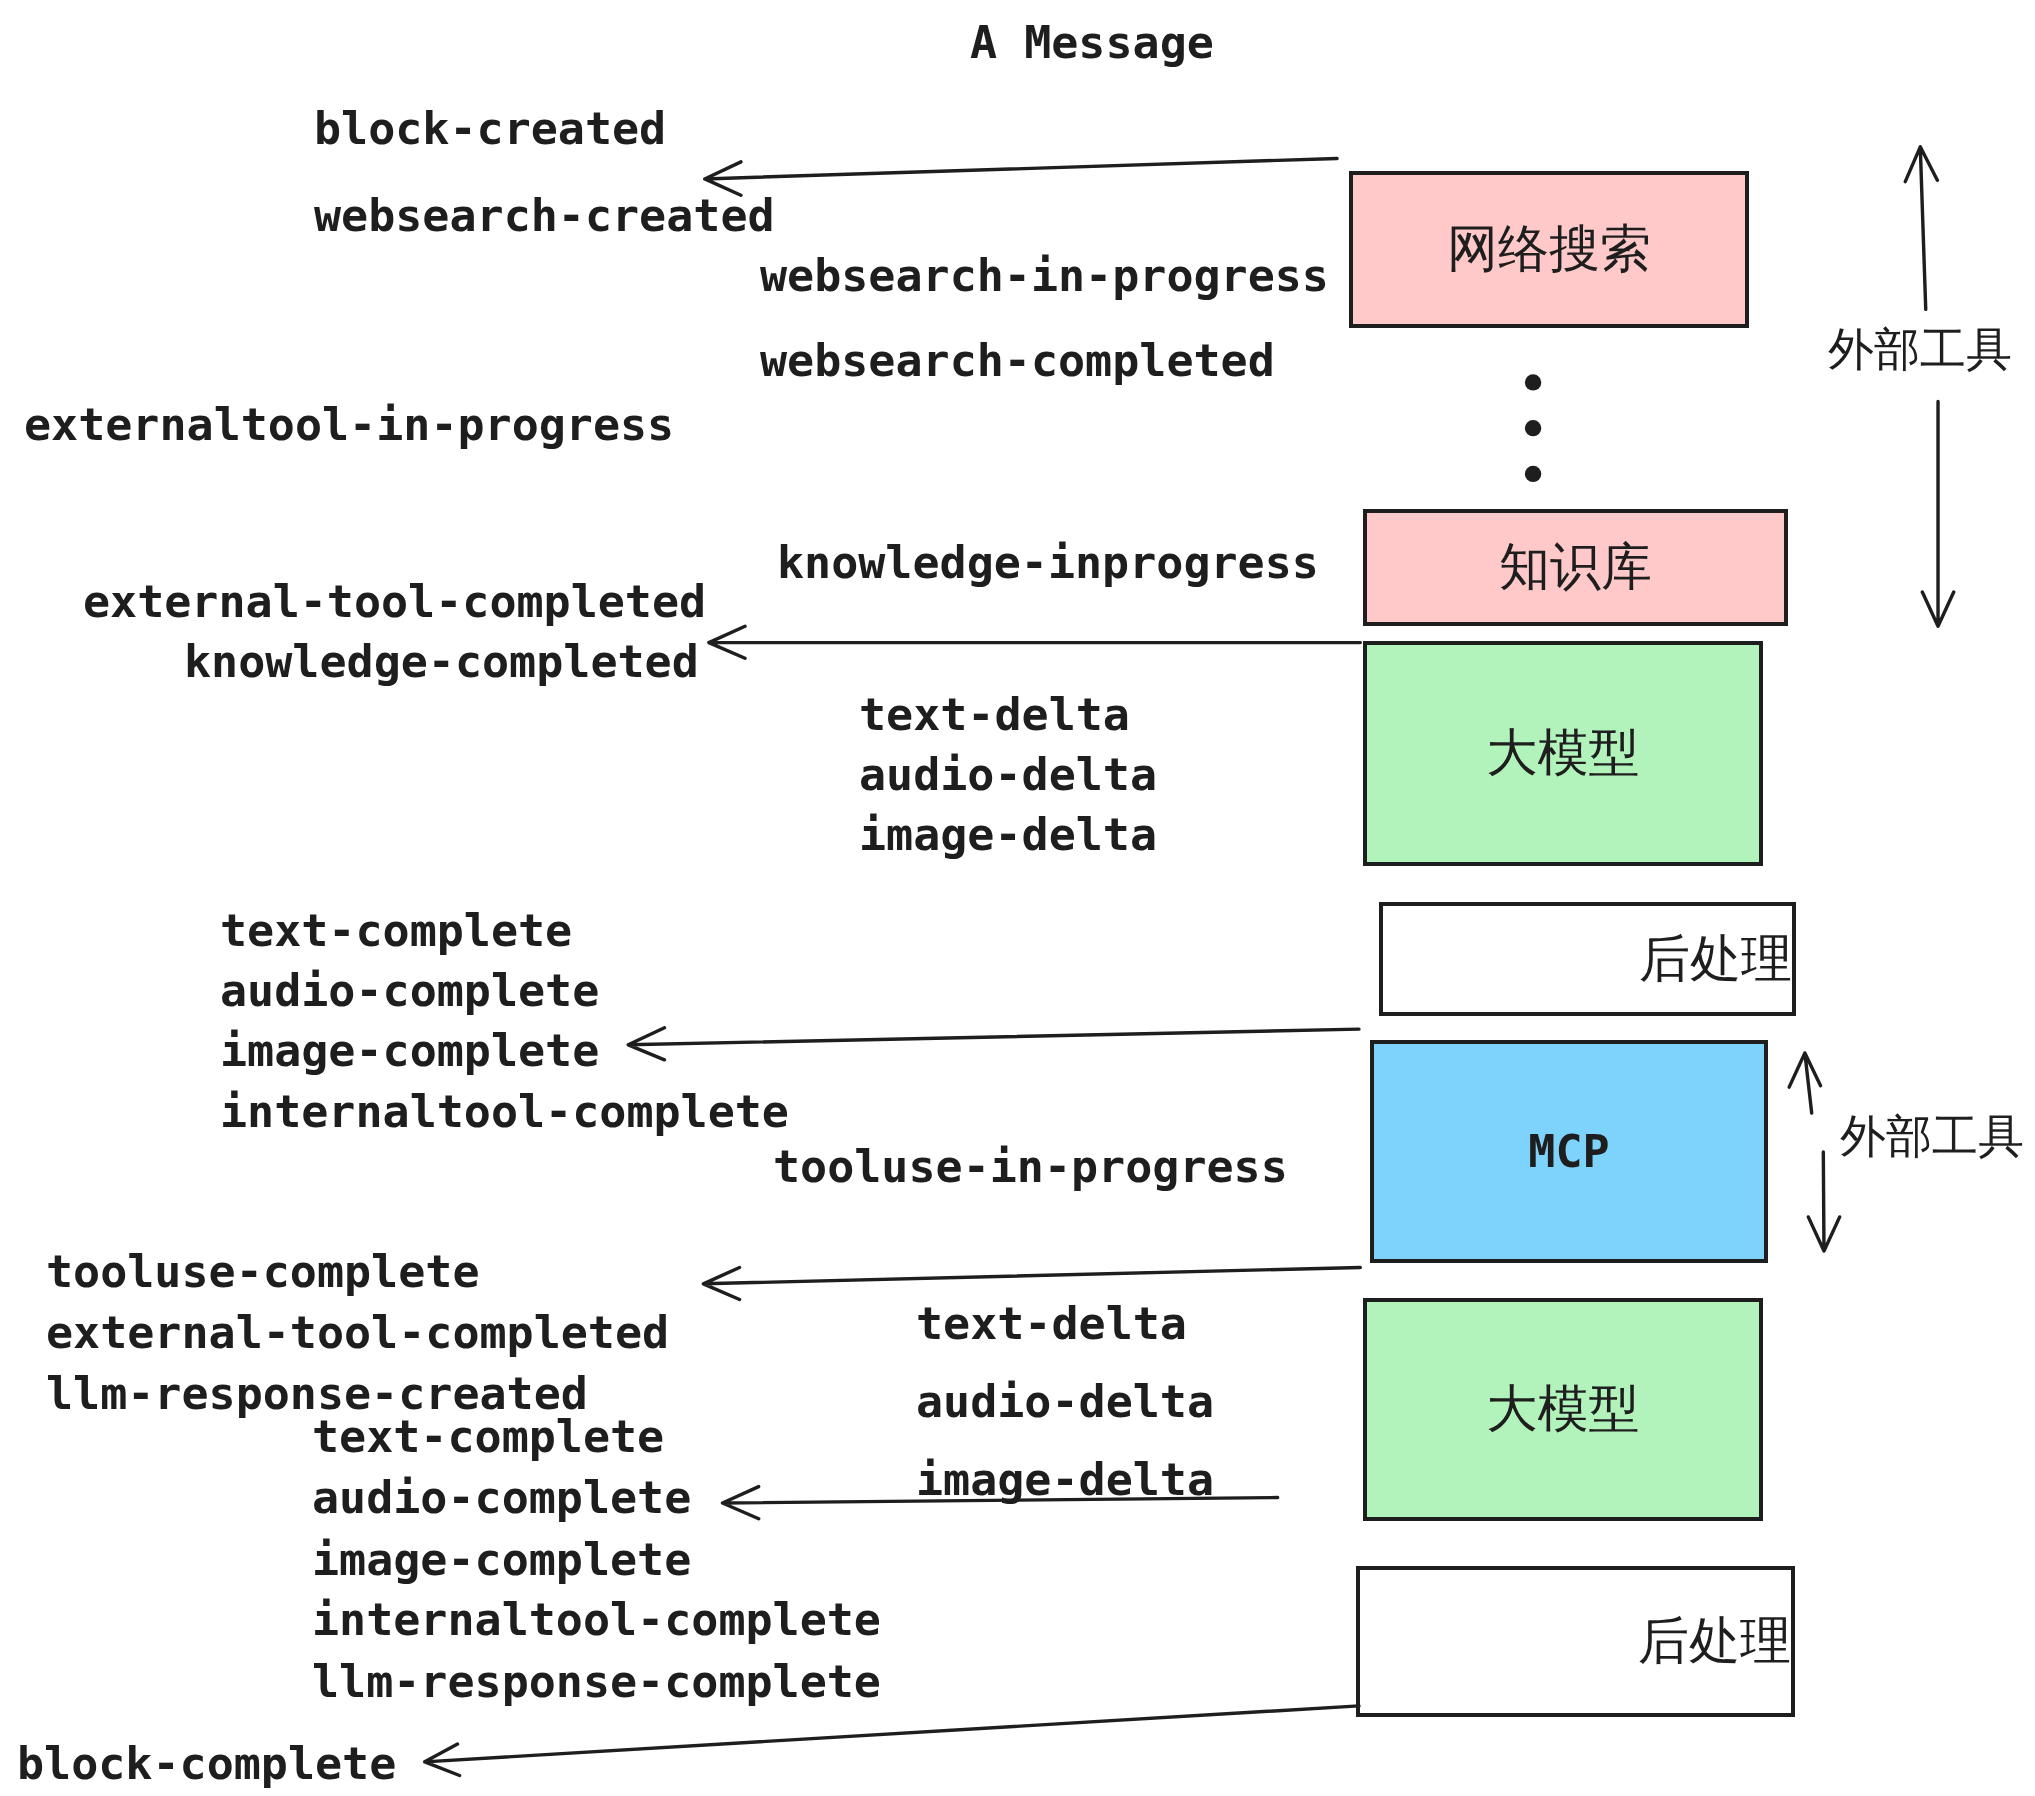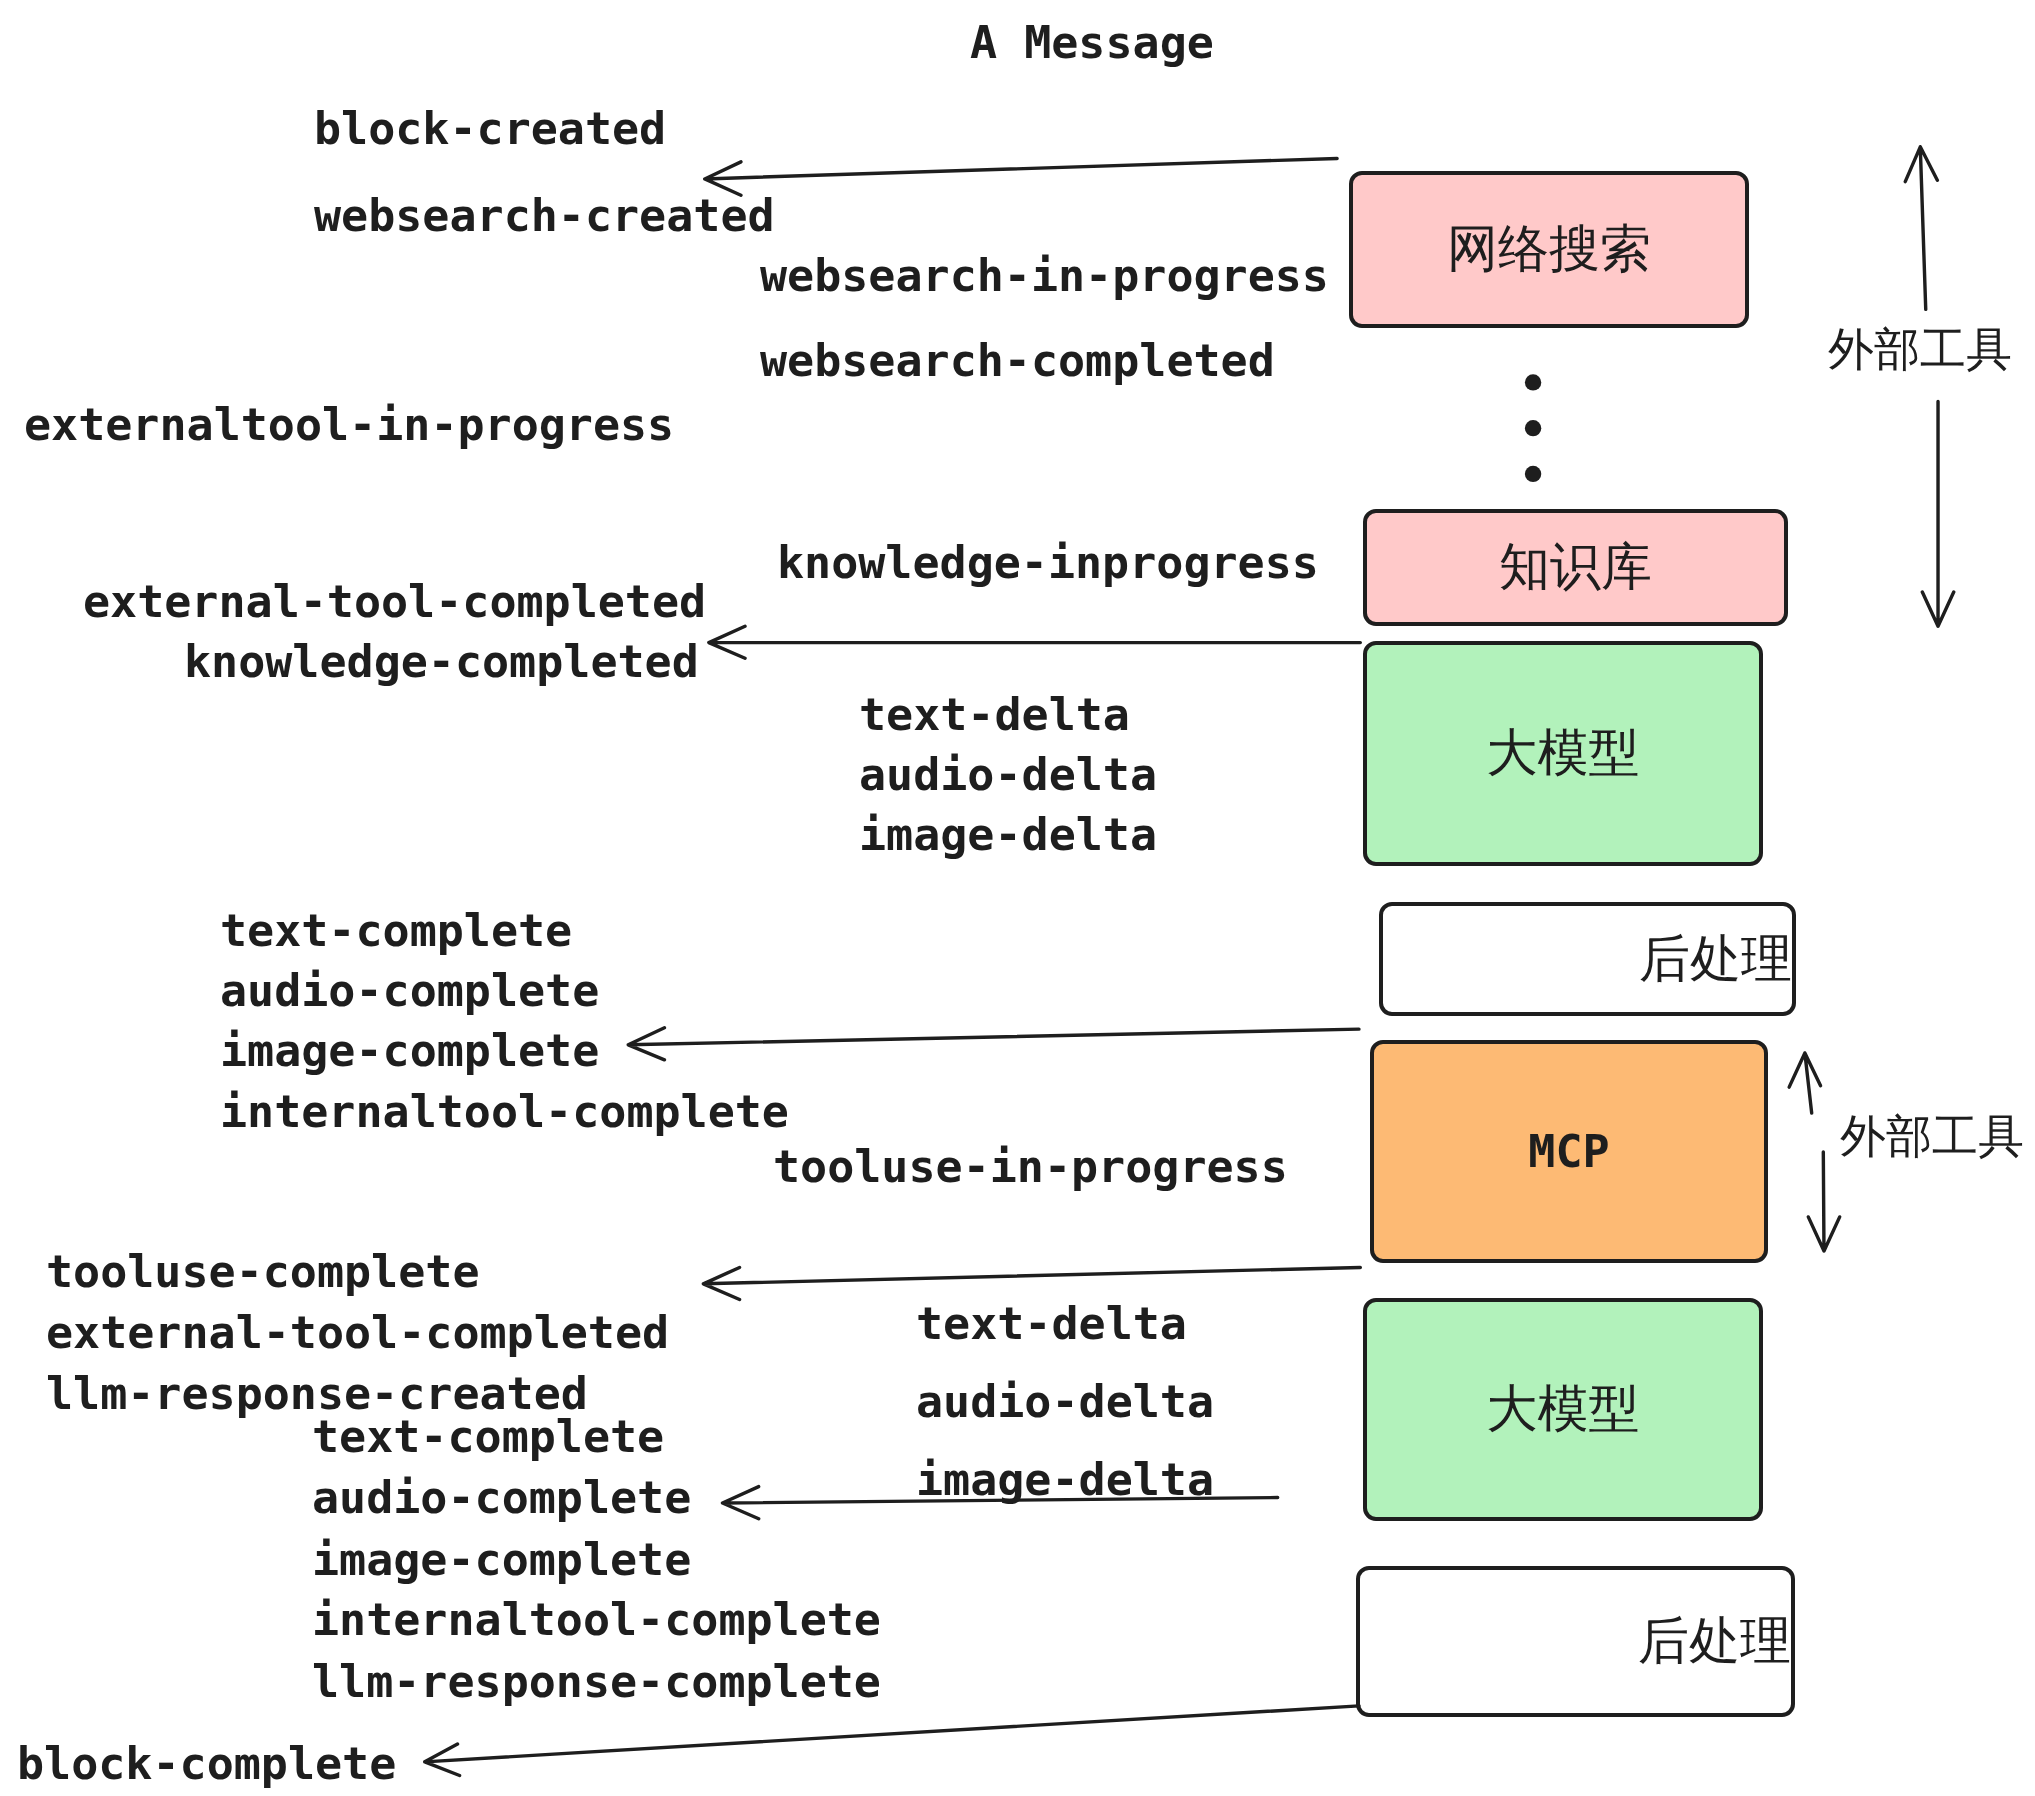--- a/index.html
+++ b/index.html
@@ -31,33 +31,33 @@
     font-weight: bold;
     font-size: 45px;
     color: #1e1e1e;
     white-space: nowrap;
     line-height: 1.1;
   }
   .box {
     position: absolute;
     box-sizing: border-box;
     border: 4.1px solid #1e1e1e;
-    border-radius: 13px;
+    border-radius: 0;
     display: flex;
     align-items: center;
     justify-content: center;
     font-family: "Liberation Sans", "DejaVu Sans", sans-serif;
     font-size: 51px;
     font-weight: 500;
     color: #1e1e1e;
     white-space: nowrap;
   }
   .box--pink   { background: #ffc9c9; }
   .box--green  { background: #b2f2bb; }
-  .box--yellow { background: #fdba74; }
+  .box--yellow { background: #7dd3fc; }
   .box--white  { background: #ffffff; justify-content: flex-end; }
   .box--mono {
     font-family: "DejaVu Sans Mono", monospace;
     font-weight: bold;
     font-size: 45px;
   }
   .side-label {
     position: absolute;
     font-family: "Liberation Sans", "DejaVu Sans", sans-serif;
     font-size: 46px;

